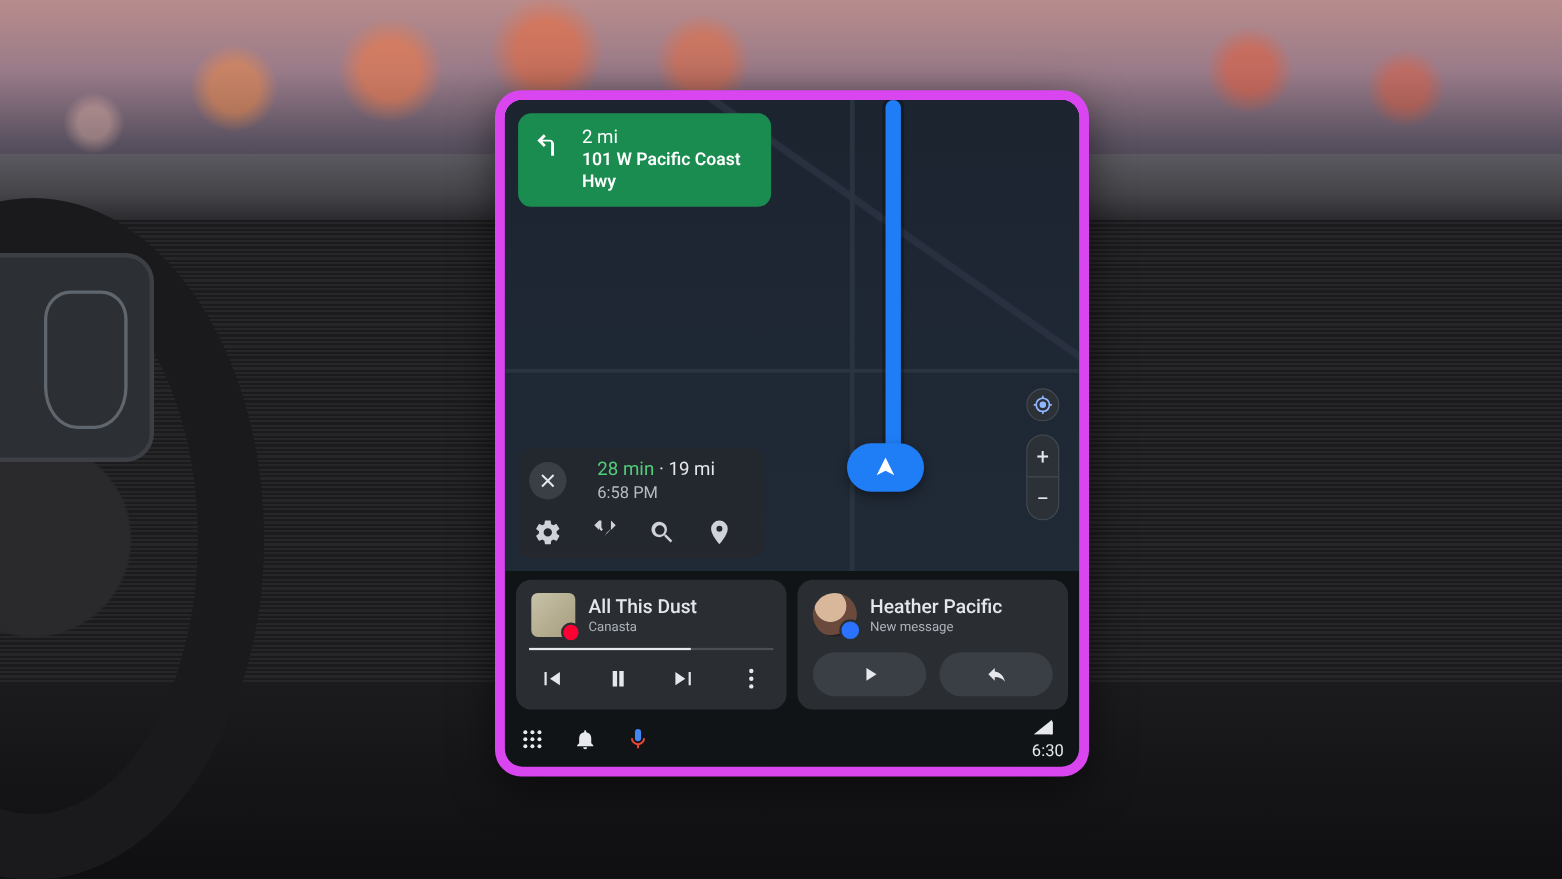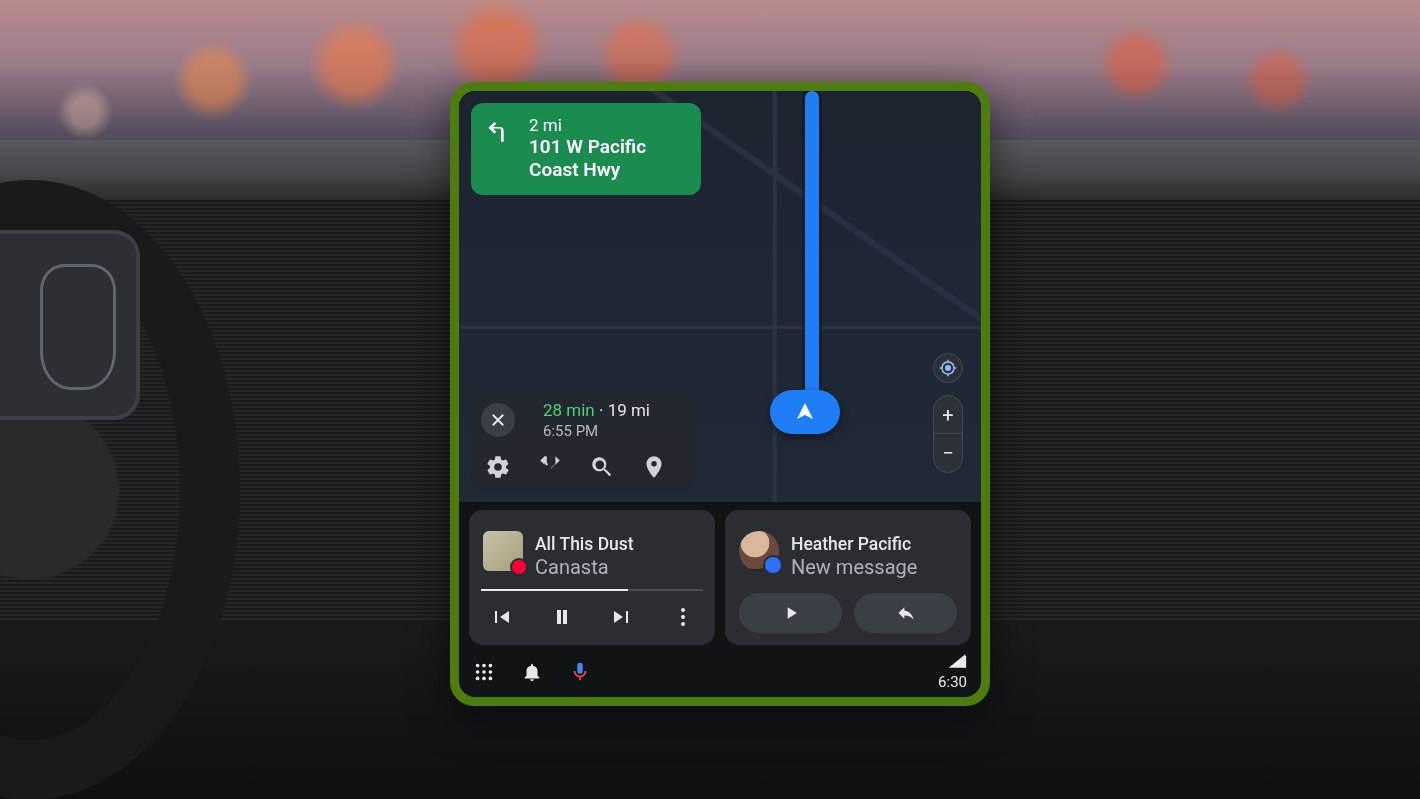--- a/index.html
+++ b/index.html
@@ -42,21 +42,21 @@
   }
   .cluster::after{
     content:''; position:absolute; left:40px; top:30px; width:70px; height:120px;
     border:3px solid #8c939c; border-radius:24px 24px 30px 30px / 26px 26px 38px 38px;
     opacity:.55;
   }
 
   
   .device {
     position:absolute; left:450px; top:82px; width:540px; height:624px;
-    background:#4d7c0f; border-radius:24px; padding:9px;
+    background:#d946ef; border-radius:24px; padding:9px;
     box-shadow: 0 10px 40px rgba(0,0,0,.5);
   }
   .screen {
     width:100%; height:100%; background:#111417; border-radius:16px;
     display:flex; flex-direction:column; overflow:hidden; position:relative;
   }
 
   
   .map {
     flex:1; position:relative; background:#1d2531;
@@ -81,21 +81,21 @@
 
   
   .turn-card {
     position:absolute; left:12px; top:12px;
     background:#1a8c50; color:#fff; border-radius:12px;
     padding:12px 22px 14px 14px; display:flex; gap:12px; align-items:flex-start;
     max-width:230px;
   }
   .turn-card .arrow { width:32px; height:32px; flex:none; }
   .turn-card .dist { font-size:17px; font-weight:400; }
-  .turn-card .road { font-size:19px; font-weight:600; line-height:1.22; }
+  .turn-card .road { font-size:16px; font-weight:600; line-height:1.22; }
 
   
   .trip-panel {
     position:absolute; left:12px; bottom:12px; width:224px;
     background:rgba(36,40,46,.94); border-radius:12px; color:#e4e6ea;
     padding:10px 12px 10px 10px;
   }
   .trip-row1 { display:flex; align-items:center; gap:28px; }
   .close-btn {
     width:34px;height:34px;border-radius:50%;background:#3a3f46;
@@ -122,36 +122,36 @@
   .zoom-ctrl div:first-child{border-bottom:1px solid #454b54;}
 
   
   .cards-row{display:flex;gap:10px;padding:8px 10px 6px;}
   .card{flex:1;background:#2a2e33;border-radius:14px;padding:12px 14px 12px;color:#e5e7eb;}
   .card-head{display:flex;gap:12px;align-items:center;}
   .album{width:40px;height:40px;border-radius:6px;background:linear-gradient(135deg,#c7c2a8,#a79d7e);position:relative;flex:none;}
   .album::after{content:'';position:absolute;right:-5px;bottom:-5px;width:14px;height:14px;border-radius:50%;background:#ff0033;border:2px solid #2a2e33;}
   .avatar{width:40px;height:40px;border-radius:50%;background:radial-gradient(circle at 40% 30%, #d9b79b 0 38%, #6b4a3d 40% 70%, #2a2326 72% 100%);position:relative;flex:none;}
   .avatar::after{content:'';position:absolute;right:-4px;bottom:-4px;width:16px;height:16px;border-radius:50%;background:#2a72ff;border:2px solid #2a2e33;}
-  .title{font-size:17.5px;font-weight:500;margin-top:12px;}
-  .subtitle{font-size:20px;color:#aeb3ba;margin-top:1px;}
+  .title{font-size:17.5px;font-weight:500;}
+  .subtitle{font-size:12px;color:#aeb3ba;margin-top:1px;}
   .progress{height:2px;background:#4a4f56;margin:10px -2px 0;position:relative;}
   .progress::before{content:'';position:absolute;left:0;top:0;height:100%;width:66%;background:#e7e9ec;}
   .media-ctrls{display:flex;align-items:center;justify-content:space-between;margin-top:14px;padding:0 6px;}
   .media-ctrls svg{width:24px;height:24px;fill:#e6e8ec;cursor:pointer;}
   .msg-actions{display:flex;gap:12px;margin-top:14px;}
   .pill{flex:1;height:40px;border-radius:22px;background:#3a3f46;display:flex;align-items:center;justify-content:center;cursor:pointer;}
   .pill svg{width:20px;height:20px;fill:#e6e8ec;}
 
   
   .navbar{height:46px;display:flex;align-items:center;justify-content:space-between;padding:0 14px 4px;color:#e7e9ec;}
   .nav-left{display:flex;align-items:center;gap:26px;}
   .nav-left svg{width:22px;height:22px;fill:#e7e9ec;cursor:pointer;}
   .mic-icon{position:relative;width:20px;height:22px;cursor:pointer;}
-  .nav-right{display:flex;flex-direction:column;align-items:flex-end;gap:1px;}
+  .nav-right{display:flex;flex-direction:column;gap:1px;}
   .signal svg{width:20px;height:14px;fill:#e7e9ec;}
   .clock{font-size:15px;}
 </style>
 </head>
 <body>
 
 <div class="dash-bar"></div>
 <div class="dash-grille"></div>
 <div class="dash-lower"></div>
 <div class="wheel"></div>
@@ -182,21 +182,21 @@
         <div class="trip-row1">
           <div class="close-btn">
             <svg viewBox="0 0 24 24">
                 <path d="M5 5l14 14M19 5L5 19"></path>
               </svg>
           </div>
           <div class="trip-text">
             <div class="l1">
               <span class="eta-min">28 min</span><span> · </span><span>19 mi</span>
             </div>
-            <div class="l2">6:55 PM</div>
+            <div class="l2">6:58 PM</div>
           </div>
         </div>
         <div class="trip-actions">
           <svg class="ico" viewBox="0 0 24 24">
               <path d="M19.4 13a7.8 7.8 0 0 0 .07-1 7.8 7.8 0 0 0-.07-1l2.1-1.64a.5.5 0 0 0 .12-.63l-2-3.46a.5.5 0 0 0-.6-.22l-2.49 1a7.3 7.3 0 0 0-1.7-.98l-.38-2.65A.5.5 0 0 0 14 2h-4a.5.5 0 0 0-.49.42l-.38 2.65a7.3 7.3 0 0 0-1.7.98l-2.49-1a.5.5 0 0 0-.6.22l-2 3.46a.5.5 0 0 0 .12.63L4.6 11a7.8 7.8 0 0 0 0 2l-2.14 1.64a.5.5 0 0 0-.12.63l2 3.46a.5.5 0 0 0 .6.22l2.49-1c.52.4 1.1.73 1.7.98l.38 2.65A.5.5 0 0 0 10 22h4a.5.5 0 0 0 .49-.42l.38-2.65c.6-.25 1.18-.58 1.7-.98l2.49 1a.5.5 0 0 0 .6-.22l2-3.46a.5.5 0 0 0-.12-.63zM12 15.5A3.5 3.5 0 1 1 15.5 12 3.5 3.5 0 0 1 12 15.5z"></path>
             </svg>
           <svg class="ico" viewBox="0 0 24 24">
               <path d="M12 22v-6c0-1.7.9-2.7 2.2-3.8C15.6 11 17 9.7 17 7V2l4 4-4 4V7.2c0 1.7-.9 2.7-2.2 3.8C13.4 12.2 12 13.5 12 16v6h0zM7 2L3 6l4 4V7.2c0 1.6.8 2.6 2 3.7l1.3-1.5C9.3 8.6 9 8.1 9 7V2z"></path>
             </svg>
           <svg class="ico" viewBox="0 0 24 24">

